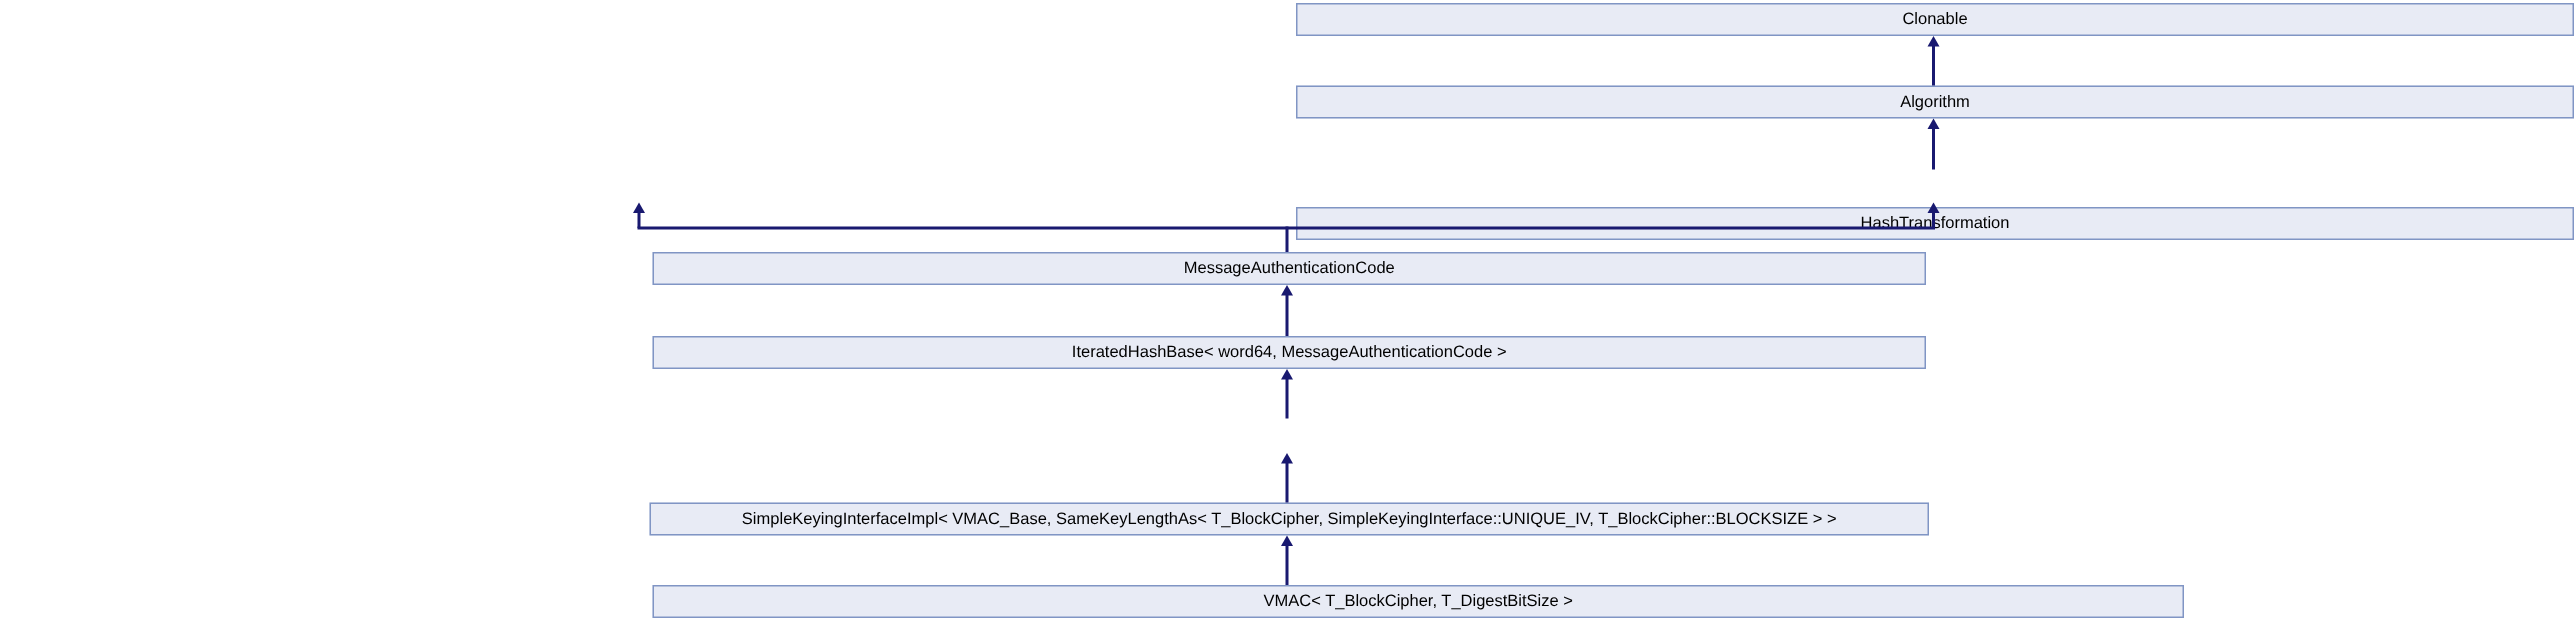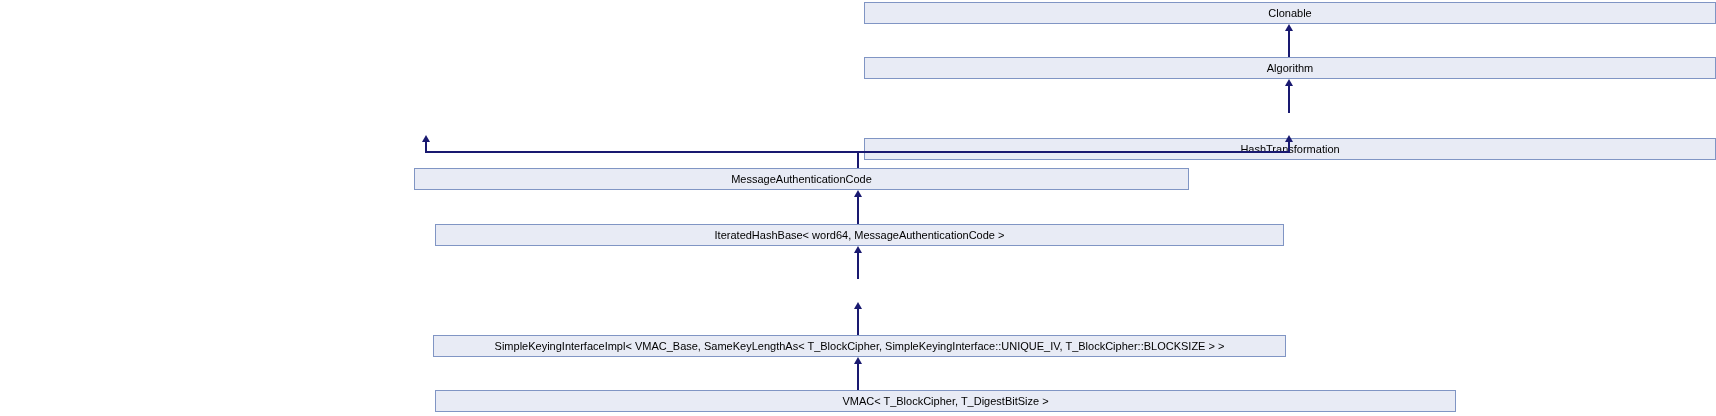--- a/index.html
+++ b/index.html
@@ -39,21 +39,21 @@
     background: var(--focal-fill);
     border: 2px solid var(--focal-border);
     height: 23px;
     cursor: default;
   }
   
   .n-clonable            { left: 864px; top: 2px;   width: 852px; }
   .n-algorithm           { left: 864px; top: 57px;  width: 852px; }
   .n-ski                 { left: 0px;   top: 113px; width: 852px; }
   .n-hash-transformation { left: 864px; top: 113px; width: 852px; margin-top: 25px; }
-  .n-mac                 { left: 414px; top: 168px; width: 775px; }
+  .n-mac                 { left: 435px; top: 168px; width: 849px; }
   .n-ihb                 { left: 435px; top: 224px; width: 849px; }
   .n-vmac-base           { left: 434px; top: 279px; width: 851px; }
   .n-ski-impl            { left: 433px; top: 335px; width: 853px; }
   .n-vmac                { left: 435px; top: 390px; width: 1021px; }
 
   .vline {
     position: absolute;
     width: 2px;
     background: var(--edge);
   }

